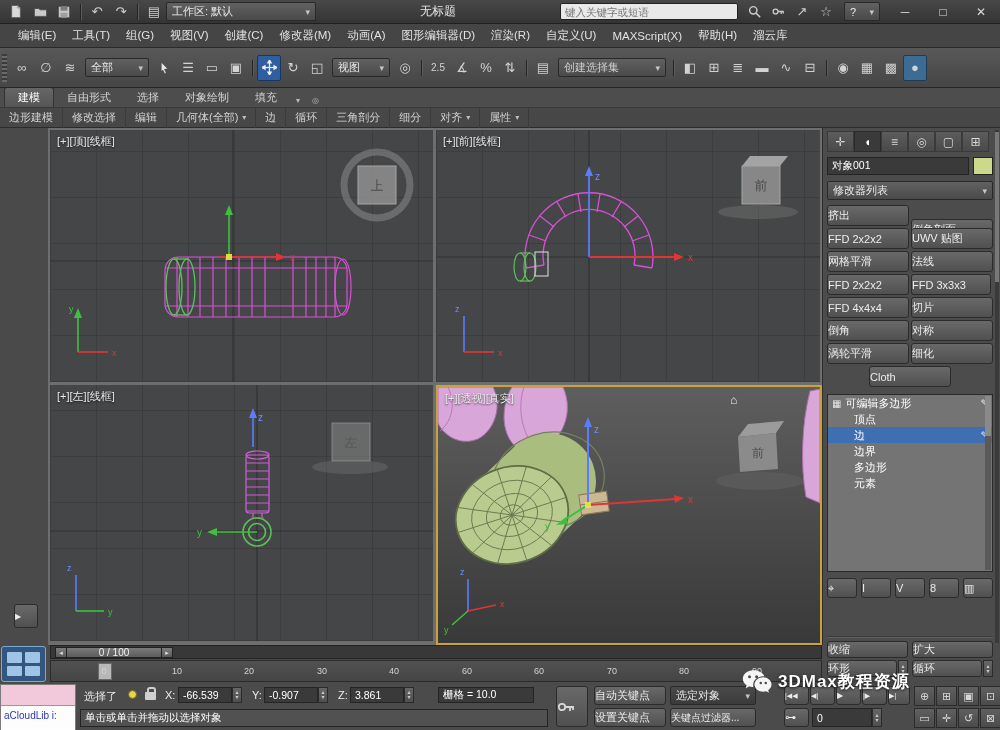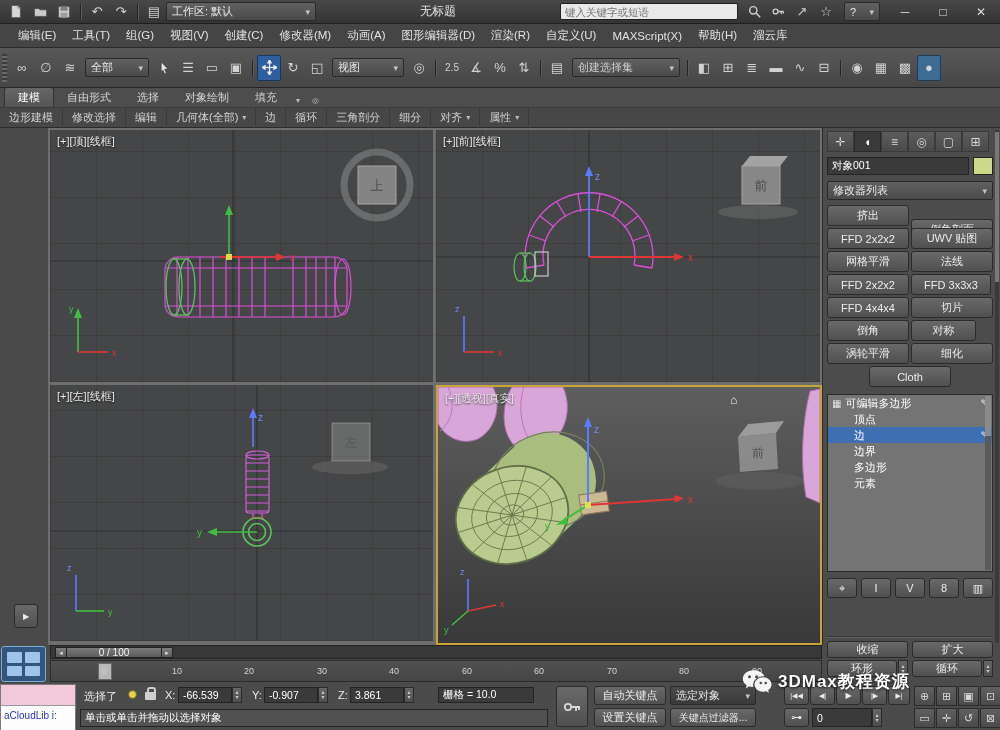--- a/index.html
+++ b/index.html
@@ -39,21 +39,21 @@
 #vp-grid{position:absolute;left:48px;top:0;width:774px;height:517px;background:#6e6e6e}
 .vp{position:absolute;background:#454647;overflow:hidden}
 .vp-ortho{background-color:#454647;background-image:repeating-linear-gradient(90deg,#3d3d3e 0 1px,transparent 1px 46px),repeating-linear-gradient(0deg,#3d3d3e 0 1px,transparent 1px 46px)}
 .vp-label{position:absolute;left:7px;top:4px;color:#e9e9e9;font-size:11px;z-index:4;text-shadow:0 1px 2px rgba(0,0,0,.65)}
 .vp-persp{background:linear-gradient(#5e5e5e,#393939);border:2px solid #c9a23a}
 .vp svg{position:absolute;left:0;top:0}
 
 #cmd-panel{position:absolute;left:822px;top:128px;width:178px;height:517px;background:#4c4c4c;border-left:1px solid #2d2d2d;z-index:5}
 .ptab{width:27px;height:21px;display:flex;align-items:center;justify-content:center;color:#d8d8d8;font-size:12px;border:1px solid #3a3a3a;background:linear-gradient(#5c5c5c,#4a4a4a)}
 .ptab.active{background:#3a3a3a;color:#fff;border-color:#2a2a2a}
-.pbtn{background:linear-gradient(#696969,#505050);border:1px solid #2b2b2b;border-radius:3px;color:#ececec;font-size:11px;display:flex;align-items:center;justify-content:center;position:absolute;white-space:nowrap;overflow:hidden}
+.pbtn{background:linear-gradient(#696969,#505050);border:1px solid #2b2b2b;border-radius:3px;color:#ececec;font-size:11px;display:flex;align-items:center;position:absolute;white-space:nowrap;overflow:hidden}
 .field{position:absolute;background:#3a3a3a;border:1px solid #242424;color:#fff;font-size:10.5px;display:flex;align-items:center;padding:0 4px}
 input.field{font-family:inherit;outline:none}
 .spin{position:absolute;width:10px;display:flex;flex-direction:column;align-items:center;justify-content:center;background:linear-gradient(#666,#4e4e4e);border:1px solid #2b2b2b}
 .spin span{font-size:6px;line-height:5px;color:#ccc}
 .stack{position:absolute;background:#747474;border:1px solid #2a2a2a}
 .srow{height:16px;display:flex;align-items:center;color:#fff;font-size:11px;padding:0 4px;gap:4px}
 .srow.sel{background:#3e6fb2}
 .srow .rowic{font-size:10px;color:#e8e8e8}
 .srow .rtic{margin-left:auto;font-size:9px;color:#f0f0f0}
 .sscroll{position:absolute;right:1px;top:1px;width:6px;bottom:1px;background:#5a5a5a}
@@ -215,21 +215,21 @@
           <polygon points="16,8 12.8,6.2 12.8,9.8"></polygon>
         </g>
       </svg>
   </div>
   <div class="ticon">
       <span>↻</span>
     </div>
   <div class="ticon">
       <span>◱</span>
     </div>
-  <div class="dd" style="width:72px;margin:13px 3px">
+  <div class="dd" style="width:58px;margin:13px 3px">
     <span>视图</span>
     <span class="caret">▾</span>
   </div>
   <div class="ticon">
       <span>◎</span>
     </div>
   <div class="vsep"></div>
   <div class="ticon">
       <span style="font-size:10px">2.5</span>
     </div>
@@ -568,21 +568,21 @@
   </div>
 <div class="pbtn" style="left:827px;top:297px;width:82px;height:21px;z-index:6">
     <span>FFD 4x4x4</span>
   </div>
 <div class="pbtn" style="left:911px;top:297px;width:82px;height:21px;z-index:6">
     <span>切片</span>
   </div>
 <div class="pbtn" style="left:827px;top:320px;width:82px;height:21px;z-index:6">
     <span>倒角</span>
   </div>
-<div class="pbtn" style="left:911px;top:320px;width:65px;height:21px;z-index:6">
+<div class="pbtn" style="left:911px;top:320px;width:82px;height:21px;z-index:6">
     <span>对称</span>
   </div>
 <div class="pbtn" style="left:827px;top:343px;width:82px;height:21px;z-index:6">
     <span>涡轮平滑</span>
   </div>
 <div class="pbtn" style="left:911px;top:343px;width:82px;height:21px;z-index:6">
     <span>细化</span>
   </div>
 <div class="pbtn" style="left:869px;top:366px;width:82px;height:21px;z-index:6">
     <span>Cloth</span>

